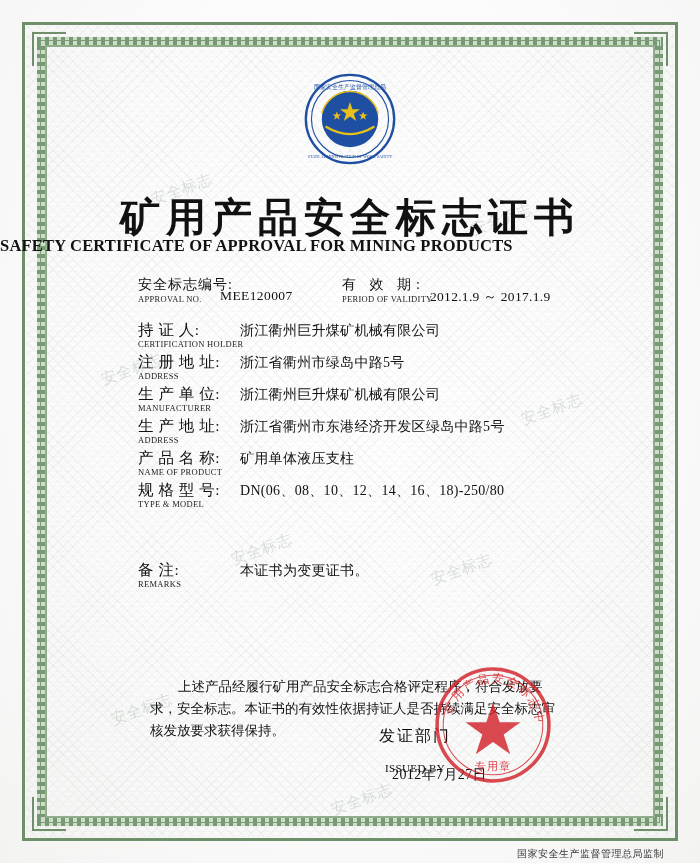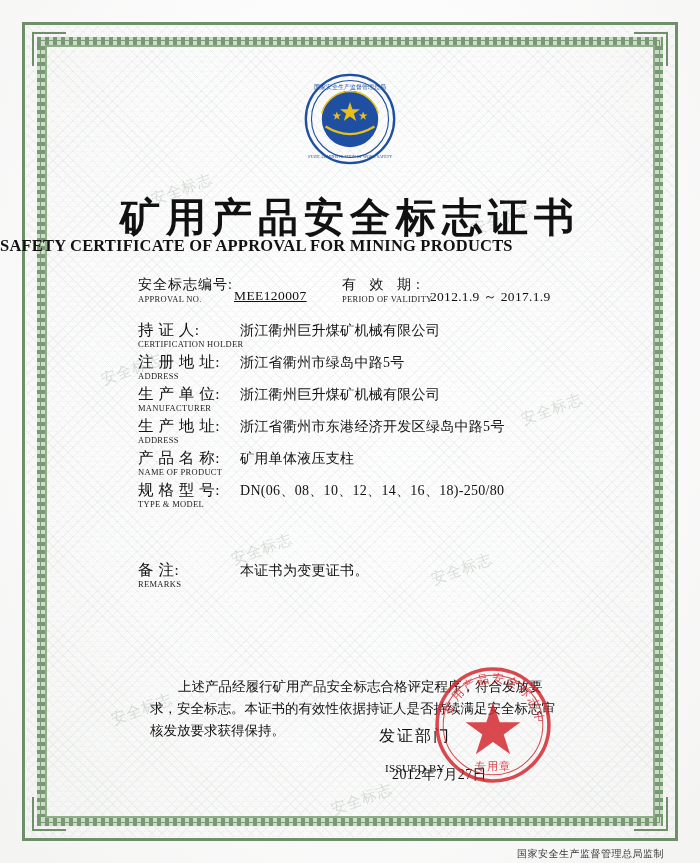--- a/index.html
+++ b/index.html
@@ -155,21 +155,21 @@
   }
 
   
   #row-top {
     position: absolute;
     left: 138px; top: 276px;
     width: 432px; height: 34px;
   }
   #approval-label-cn { position: absolute; left: 0; top: 0; font-size: 14px; letter-spacing: 1px; }
   #approval-label-en { position: absolute; left: 0; top: 18px; font-size: 8.5px; }
-  #approval-value    { position: absolute; left: 96px; top: 12px; font-size: 13.5px; letter-spacing: 0.4px; text-decoration: underline; }
+  #approval-value    { position: absolute; left: 82px; top: 12px; font-size: 13.5px; letter-spacing: 0.4px; }
   #validity-label-cn { position: absolute; left: 204px; top: 0; font-size: 14px; letter-spacing: 5px; }
   #validity-label-en { position: absolute; left: 204px; top: 18px; font-size: 8.5px; }
   #validity-value    { position: absolute; left: 292px; top: 12px; font-size: 13.5px; letter-spacing: 0.3px; }
 
   
   #row-list {
     position: absolute;
     left: 138px;
     top: 320px;
     width: 440px;

